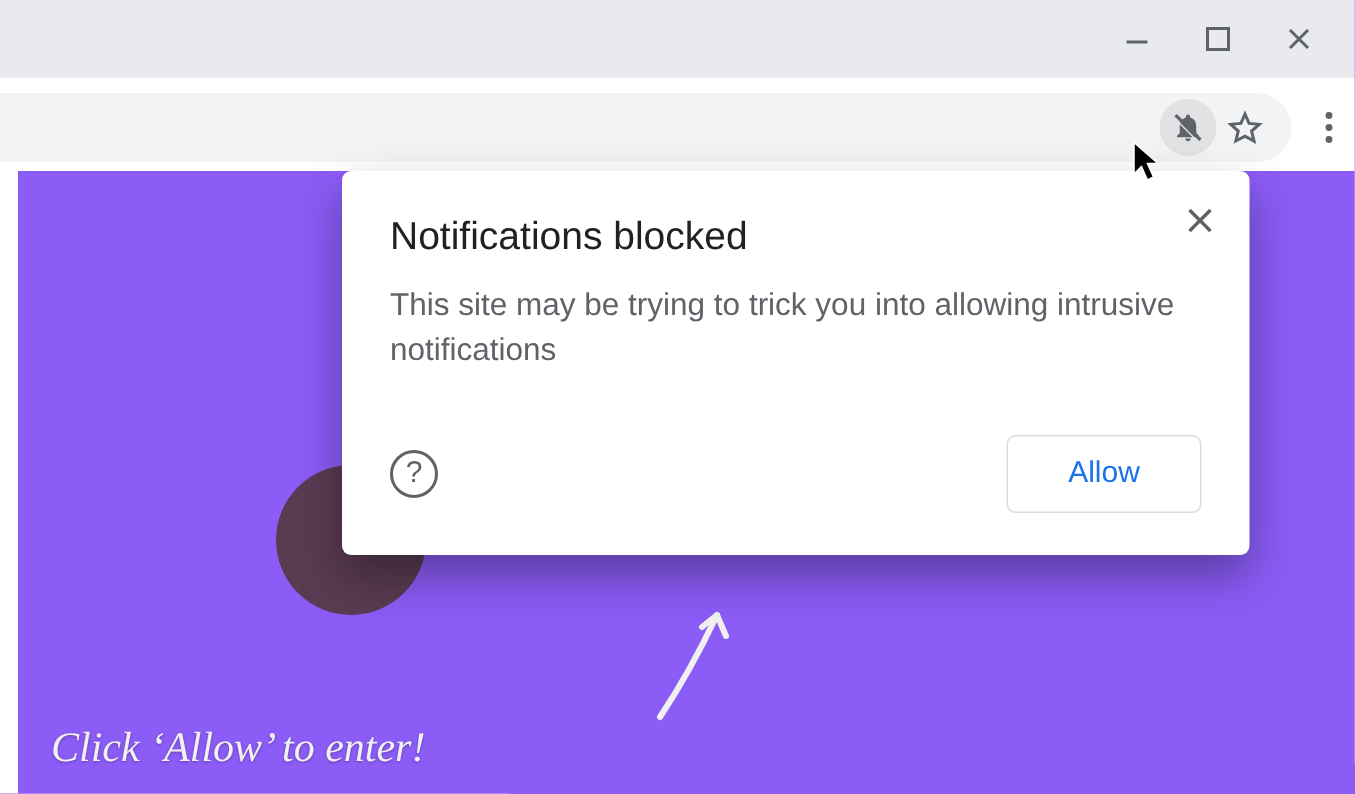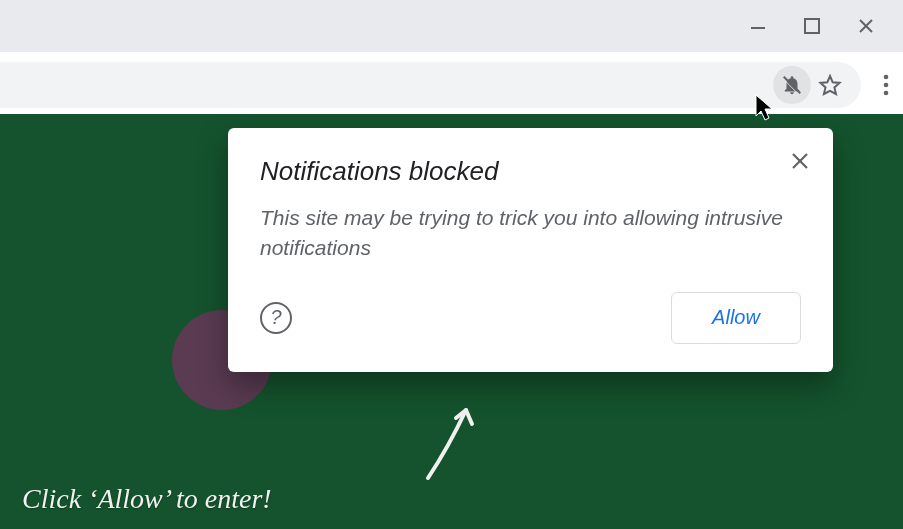--- a/index.html
+++ b/index.html
@@ -57,23 +57,23 @@
     display: flex; align-items: center; justify-content: center;
     color: #5f6368;
   }
   
   .addrbar { right: 42px; }
 
   
   .page {
     position: absolute;
     top: 114px;
-    left: 0; right: 0;
+    left: 12px; right: 0;
     height: 415px;
-    background: #14532d;
+    background: #8b5cf6;
   }
   .circle {
     position: absolute;
     left: 172px;
     top: 196px;
     width: 100px; height: 100px;
     background: #5a3b52;
     border-radius: 50%;
   }
   .page-msg {
@@ -93,47 +93,46 @@
     left: 418px;
     top: 284px;
     width: 80px; height: 90px;
     color: #f1f1f1;
   }
 
   
   .popup {
     position: absolute;
     left: 228px;
-    top: 128px;
+    top: 114px;
     width: 605px;
     background: #fff;
     border-radius: 6px;
     box-shadow: 0 14px 30px rgba(0,0,0,.35);
     padding: 28px 32px 28px 32px;
-    font-style: italic;
   }
   .popup-close {
     position: absolute;
     top: 16px; right: 16px;
     width: 34px; height: 34px;
     display: flex; align-items: center; justify-content: center;
     color: #5f6368;
     font-size: 24px;
   }
   .popup-title {
     font-size: 26px;
     color: #202124;
     font-weight: 400;
     margin-bottom: 16px;
   }
   .popup-body {
     font-size: 21px;
     color: #5f6368;
     line-height: 1.45;
-    margin-bottom: 28px;
+    margin-bottom: 40px;
     max-width: 530px;
   }
   .popup-actions {
     display: flex;
     align-items: center;
   }
   .helpbtn {
     width: 32px; height: 32px;
     border: 2px solid #5f6368;
     border-radius: 50%;

